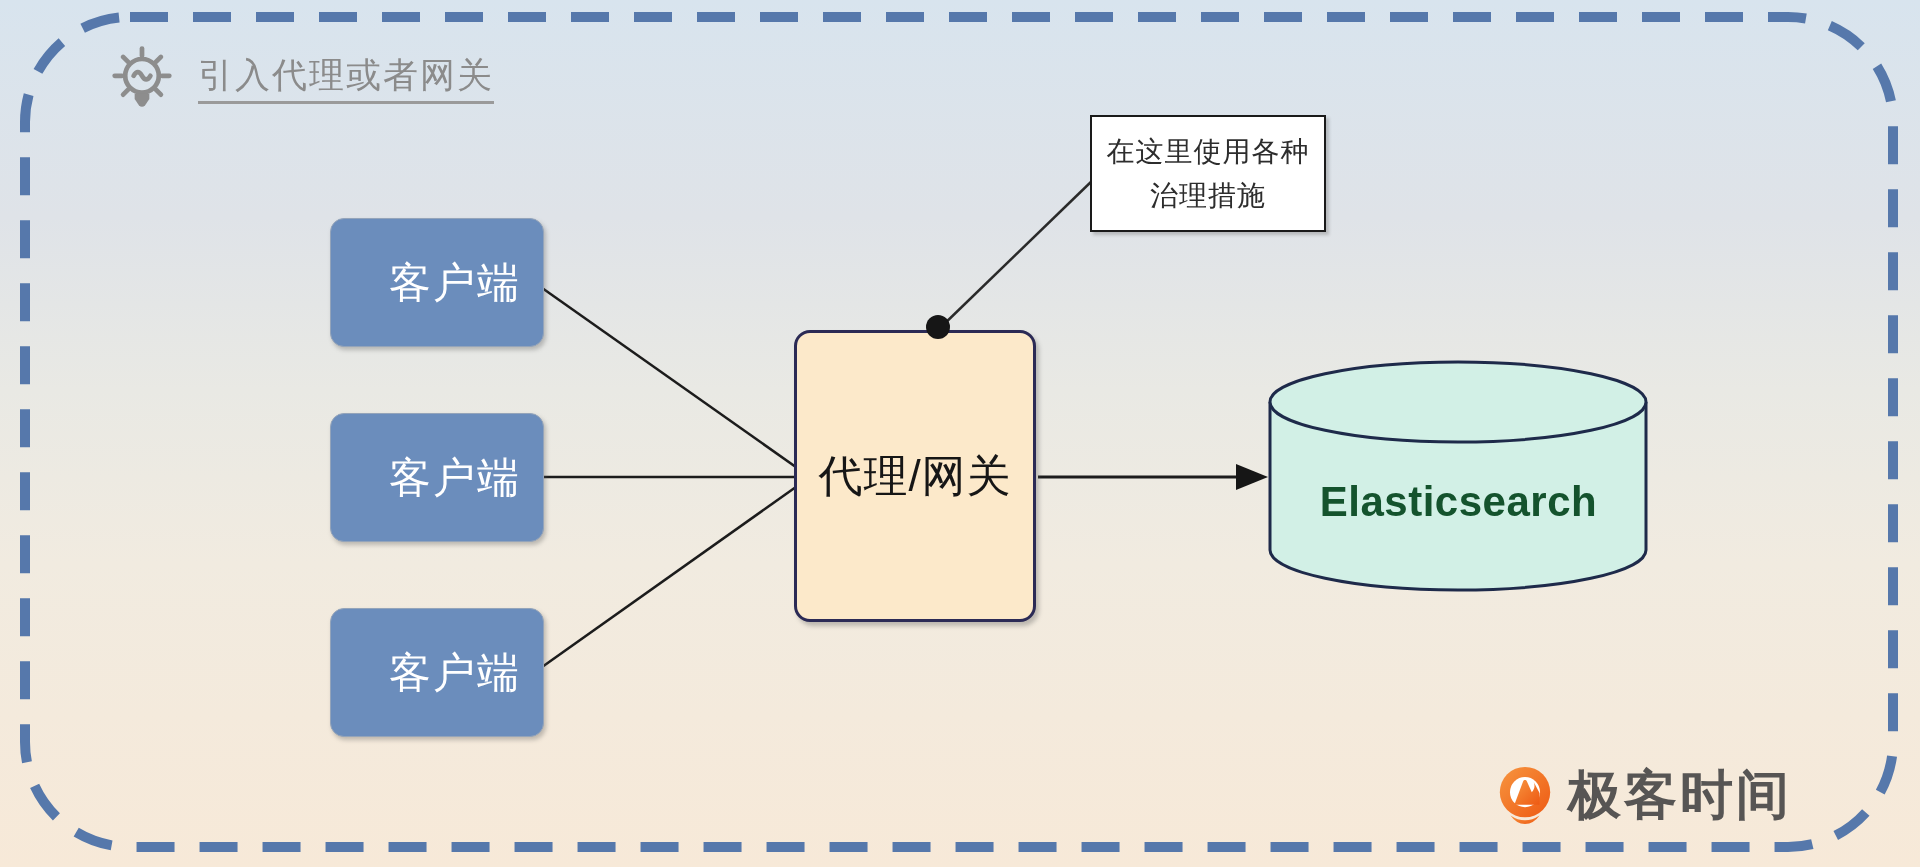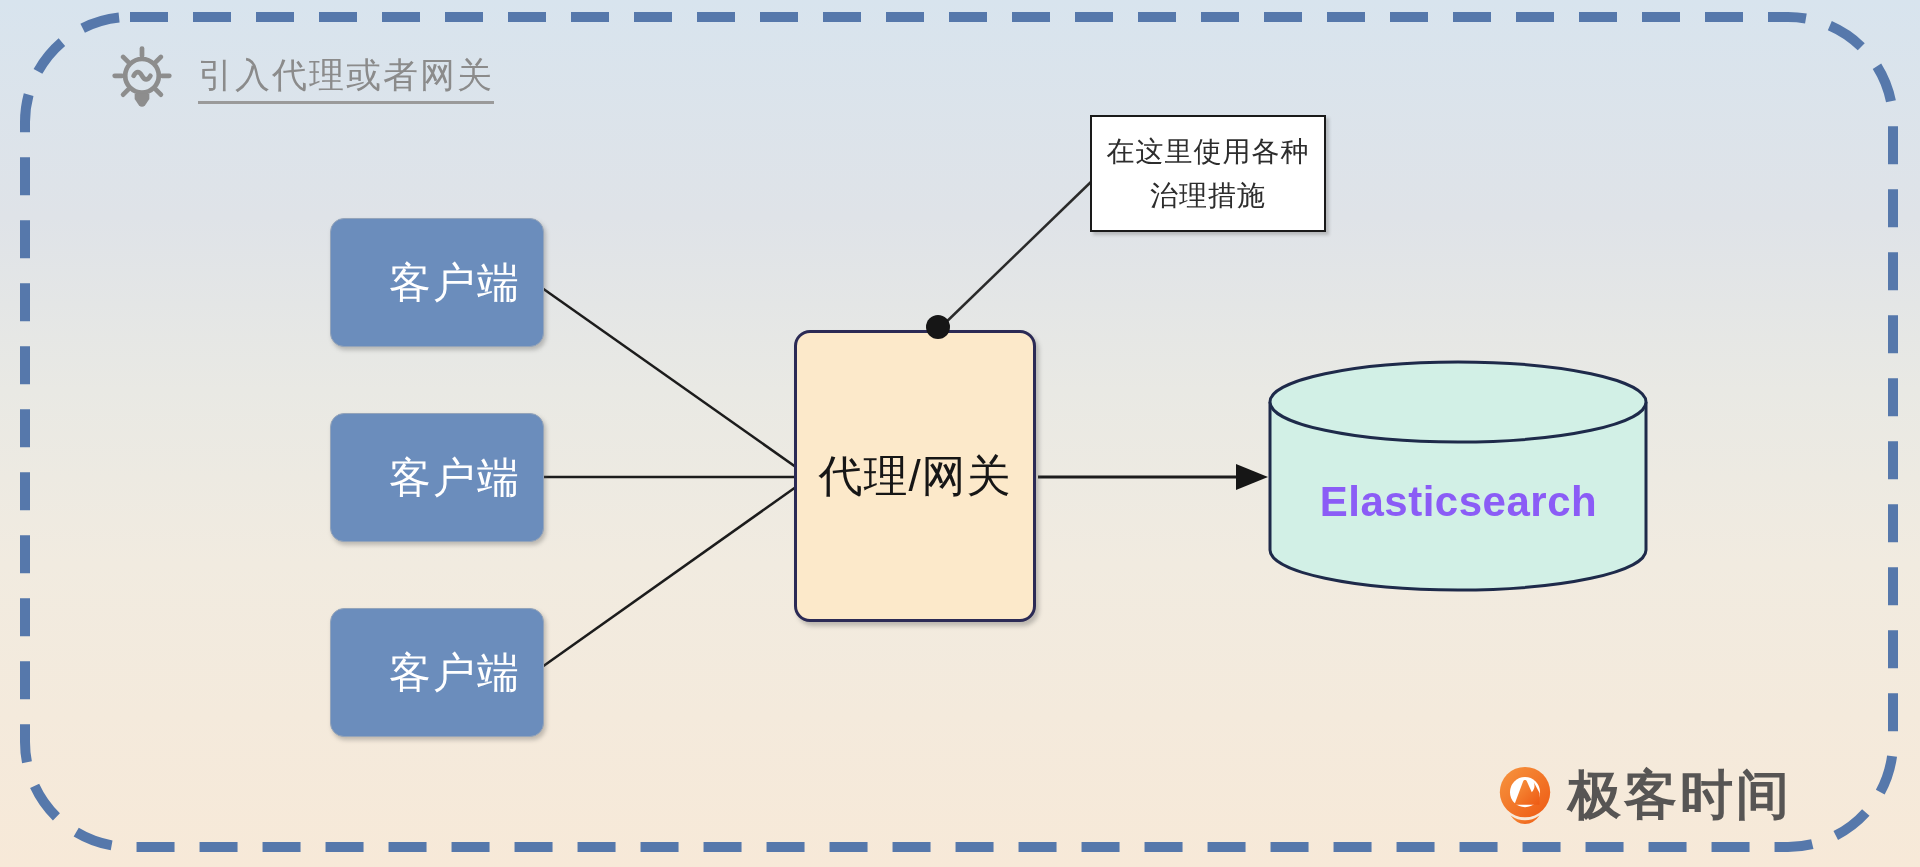--- a/index.html
+++ b/index.html
@@ -35,21 +35,21 @@
   }
   .annotation{
     left:1090px;top:115px;width:236px;height:117px;
     background:#ffffff;border:2.5px solid #1a1a1a;
     flex-direction:column;color:#2d2d2d;font-size:28px;font-weight:500;
     line-height:1.55;letter-spacing:1px;text-align:center;
     box-shadow:3px 3px 3px rgba(90,90,90,0.3);
   }
   .es-label{
     position:absolute;z-index:2;left:1270px;top:478px;width:377px;
-    text-align:center;color:#8b5cf6;font-size:42px;font-weight:600;letter-spacing:0.5px;
+    text-align:center;color:#14532d;font-size:42px;font-weight:600;letter-spacing:0.5px;
   }
   .dot{
     position:absolute;z-index:4;left:926px;top:315px;width:24px;height:24px;
     background:#161616;border-radius:50%;
   }
   .logo-row{position:absolute;right:128px;top:760px;z-index:3;display:flex;align-items:center;gap:12px;}
   .logo-row .logo-icon{width:62px;height:68px;flex:0 0 auto;}
   .logo-text{font-size:53px;font-weight:600;color:#575554;letter-spacing:3px;}
 </style>
 </head>

